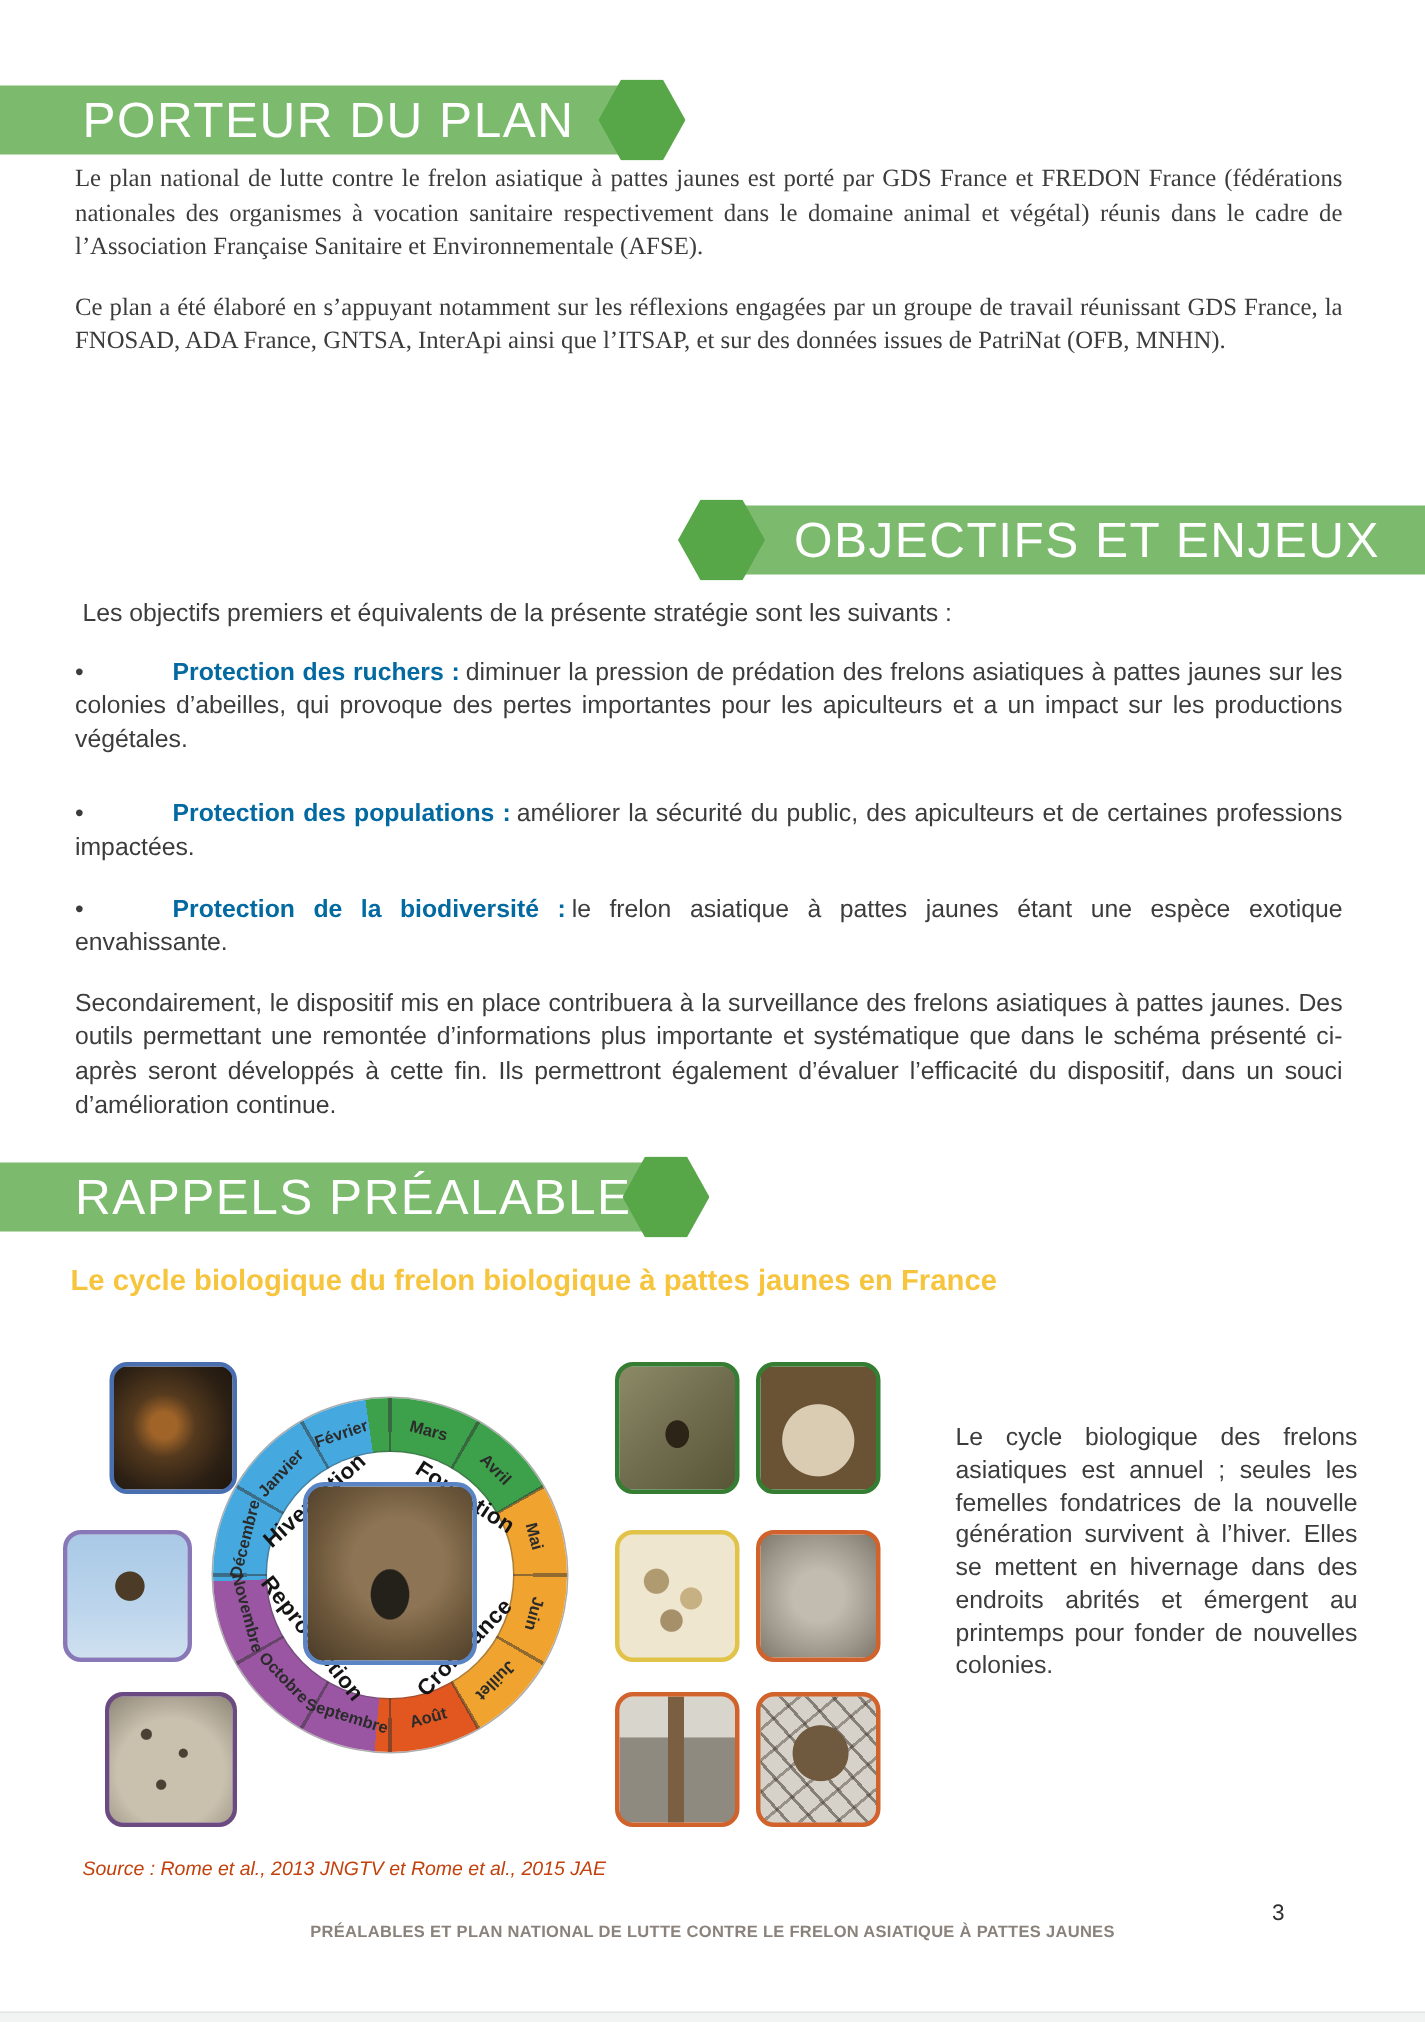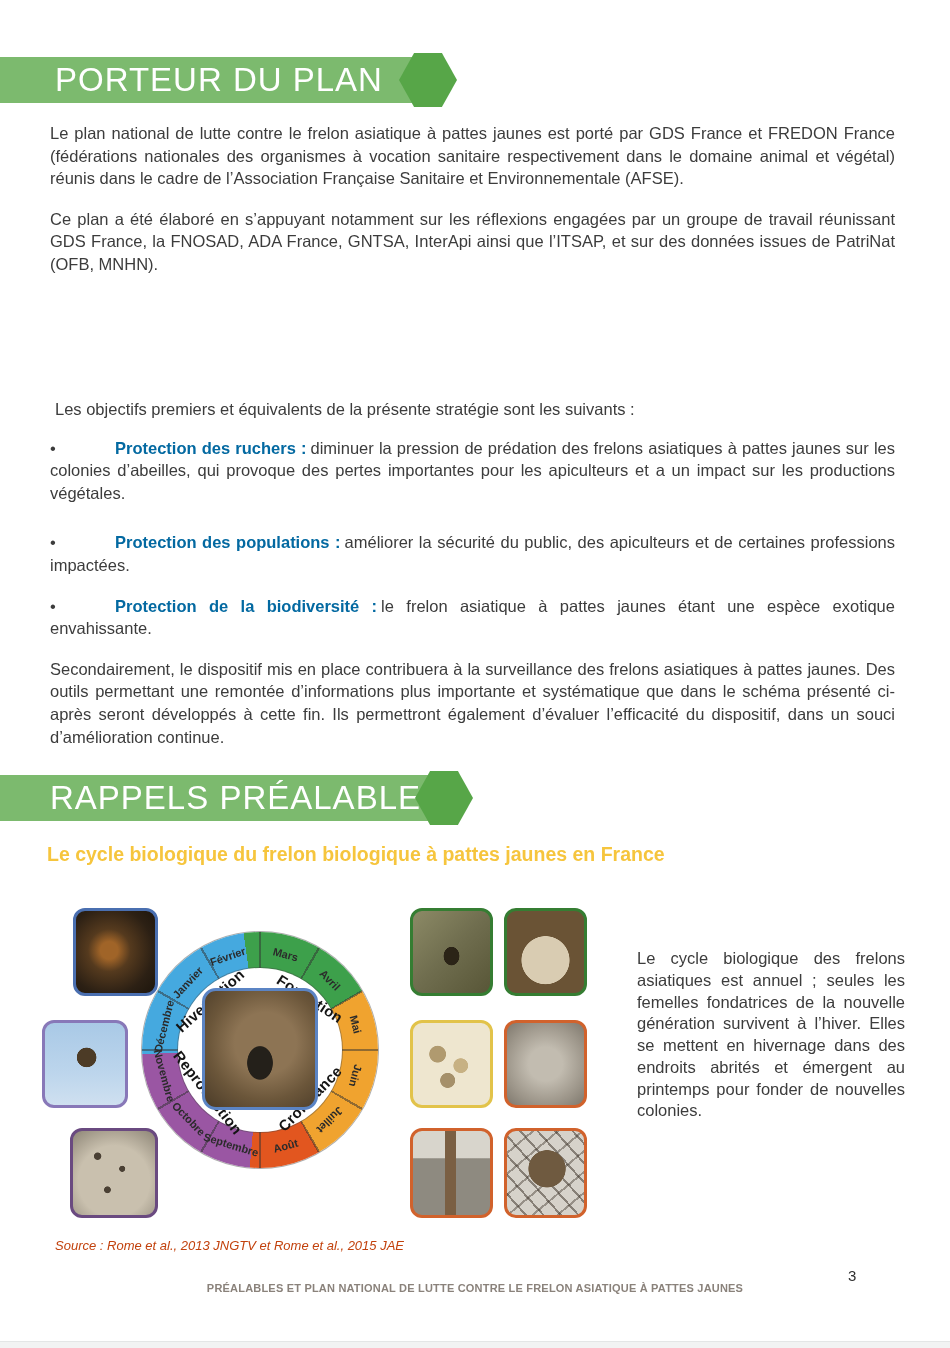--- a/index.html
+++ b/index.html
@@ -108,25 +108,29 @@
 </head>
 <body>
 
 <div class="page">
 
   <div class="banner banner-porteur">
     <div class="label">PORTEUR DU PLAN</div>
     <div class="hex"></div>
   </div>
 
-  <div class="textblock" style="top:122px;">
+  <div class="textblock" style="top:108px;font-family:Liberation Serif, serif;">
     <p>Le plan national de lutte contre le frelon asiatique à pattes jaunes est porté par GDS France et FREDON France (fédérations nationales des organismes à vocation sanitaire respectivement dans le domaine animal et végétal) réunis dans le cadre de l’Association Française Sanitaire et Environnementale (AFSE).</p>
     <p>Ce plan a été élaboré en s’appuyant notamment sur les réflexions engagées par un groupe de travail réunissant GDS France, la FNOSAD, ADA France, GNTSA, InterApi ainsi que l’ITSAP, et sur des données issues de PatriNat (OFB, MNHN).</p>
   </div>
 
+  <div class="banner banner-objectifs">
+    <div class="hex"></div>
+    <div class="label">OBJECTIFS ET ENJEUX</div>
+  </div>
 
   <div class="textblock" style="top:398px;">
     <p style="margin-bottom:16px;padding-left:5px;">Les objectifs premiers et équivalents de la présente stratégie sont les suivants :</p>
     <p class="bullet"><span class="marker">•</span><b>Protection des ruchers :</b><span>diminuer la pression de prédation des frelons asiatiques à pattes jaunes sur les colonies d’abeilles, qui provoque des pertes importantes pour les apiculteurs et a un impact sur les productions végétales.</span></p>
     <p class="bullet" style="margin-top:27px;"><span class="marker">•</span><b>Protection des populations :</b><span>améliorer la sécurité du public, des apiculteurs et de certaines professions impactées.</span></p>
     <p class="bullet"><span class="marker">•</span><b>Protection de la biodiversité :</b><span>le frelon asiatique à pattes jaunes étant une espèce exotique envahissante.</span></p>
     <p>Secondairement, le dispositif mis en place contribuera à la surveillance des frelons asiatiques à pattes jaunes. Des outils permettant une remontée d’informations plus importante et systématique que dans le schéma présenté ci-après seront développés à cette fin. Ils permettront également d’évaluer l’efficacité du dispositif, dans un souci d’amélioration continue.</p>
   </div>
 
   <div class="banner banner-rappels">

